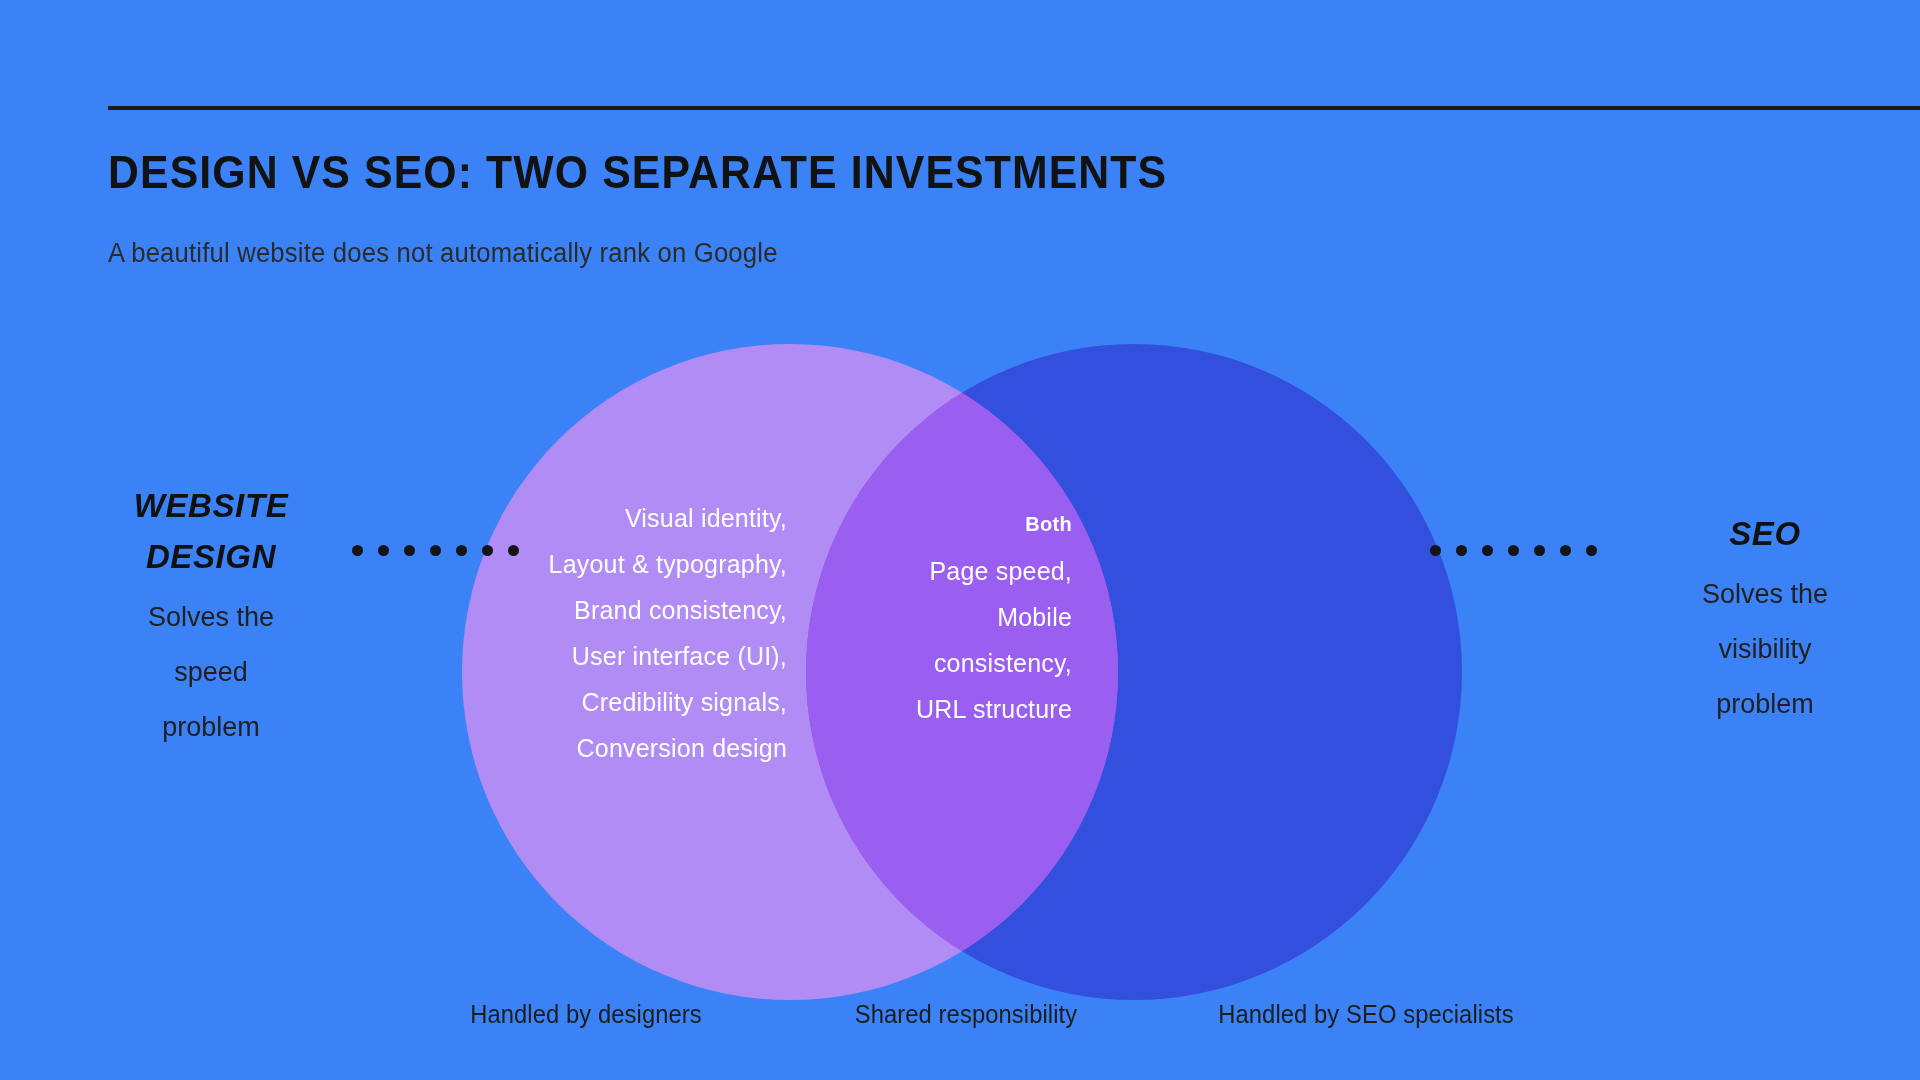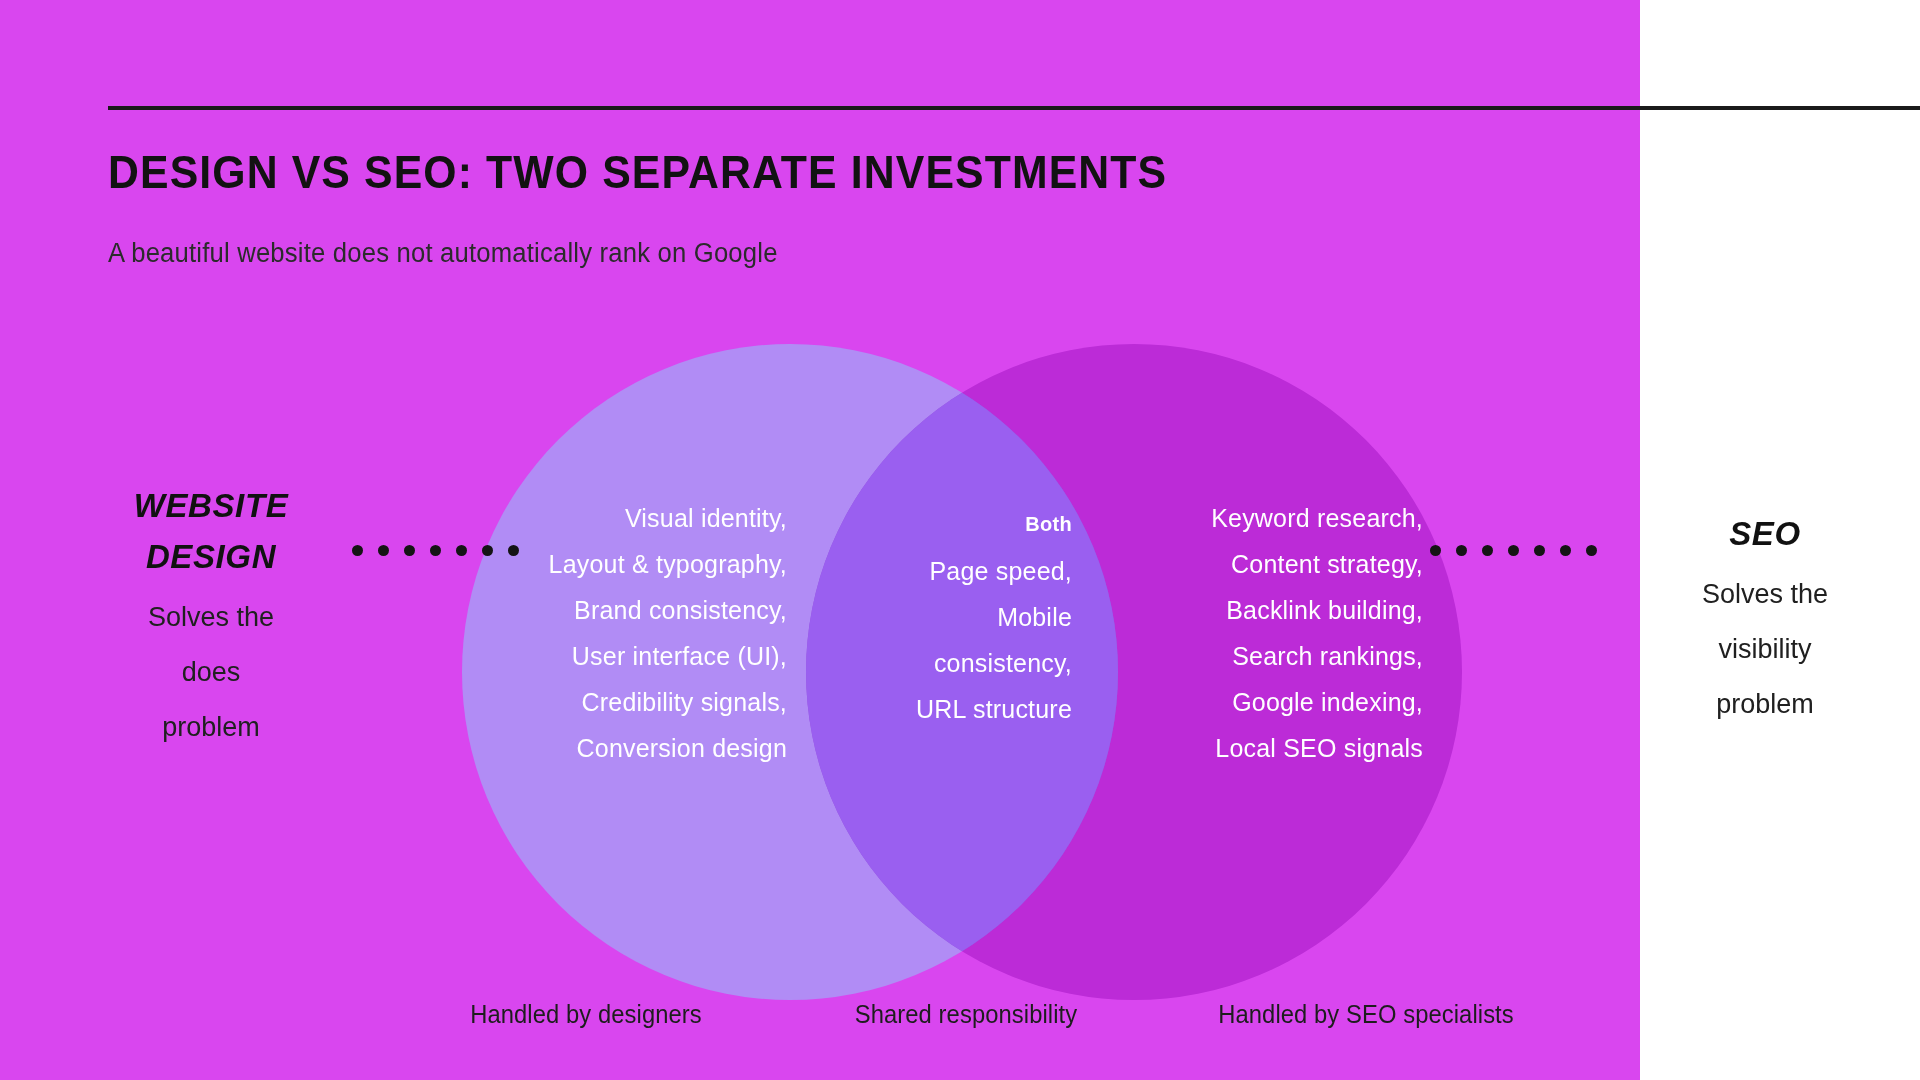--- a/index.html
+++ b/index.html
@@ -7,23 +7,23 @@
   html, body {
     width: 1920px;
     height: 1080px;
     background: #ffffff;
     font-family: "Liberation Sans", sans-serif;
     overflow: hidden;
   }
 
   .slide {
     position: relative;
-    width: 1640px;
+    width: 1920px;
     height: 1080px;
-    background: #d946ef;
+    background: #3b82f6;
   }
 
   
   .top-rule {
     position: absolute;
     left: 108px;
     top: 106px;
     width: 1812px;
     height: 4px;
     background: #1a1a1a;
@@ -235,37 +235,29 @@
         <div>User interface (UI),</div>
         <div>Credibility signals,</div>
         <div>Conversion design</div>
       </div>
 
     <div class="col col-center">
       <span class="both-label">Both</span>
       <span class="center-items"><div>Page speed,</div><div>Mobile</div><div>consistency,</div><div>URL structure</div></span>
     </div>
 
-    <div class="col col-right">
-        <div>Keyword research,</div>
-        <div>Content strategy,</div>
-        <div>Backlink building,</div>
-        <div>Search rankings,</div>
-        <div>Google indexing,</div>
-        <div>Local SEO signals</div>
-      </div>
 
     <div class="side side-left">
       <div class="side-title">
         <div>WEBSITE</div>
         <div>DESIGN</div>
       </div>
       <div class="side-desc">
         <div>Solves the</div>
-        <div>does</div>
+        <div>speed</div>
         <div>problem</div>
       </div>
     </div>
 
     <div class="side side-right">
       <div class="side-title">
         <div>SEO</div>
       </div>
       <div class="side-desc">
         <div>Solves the</div>

